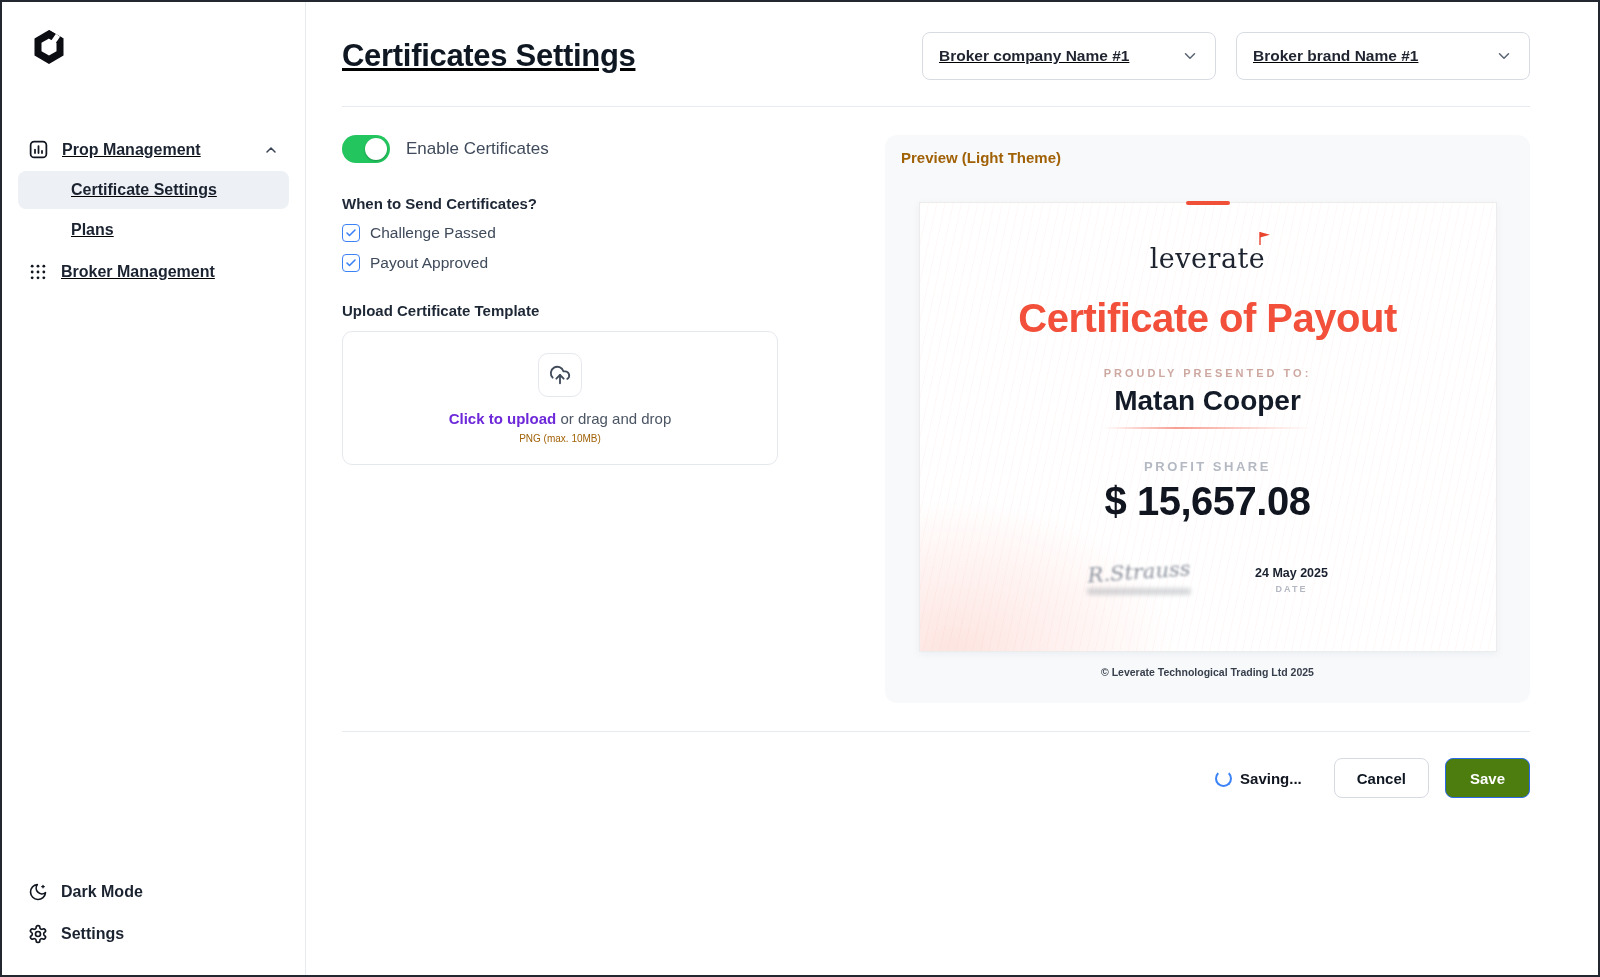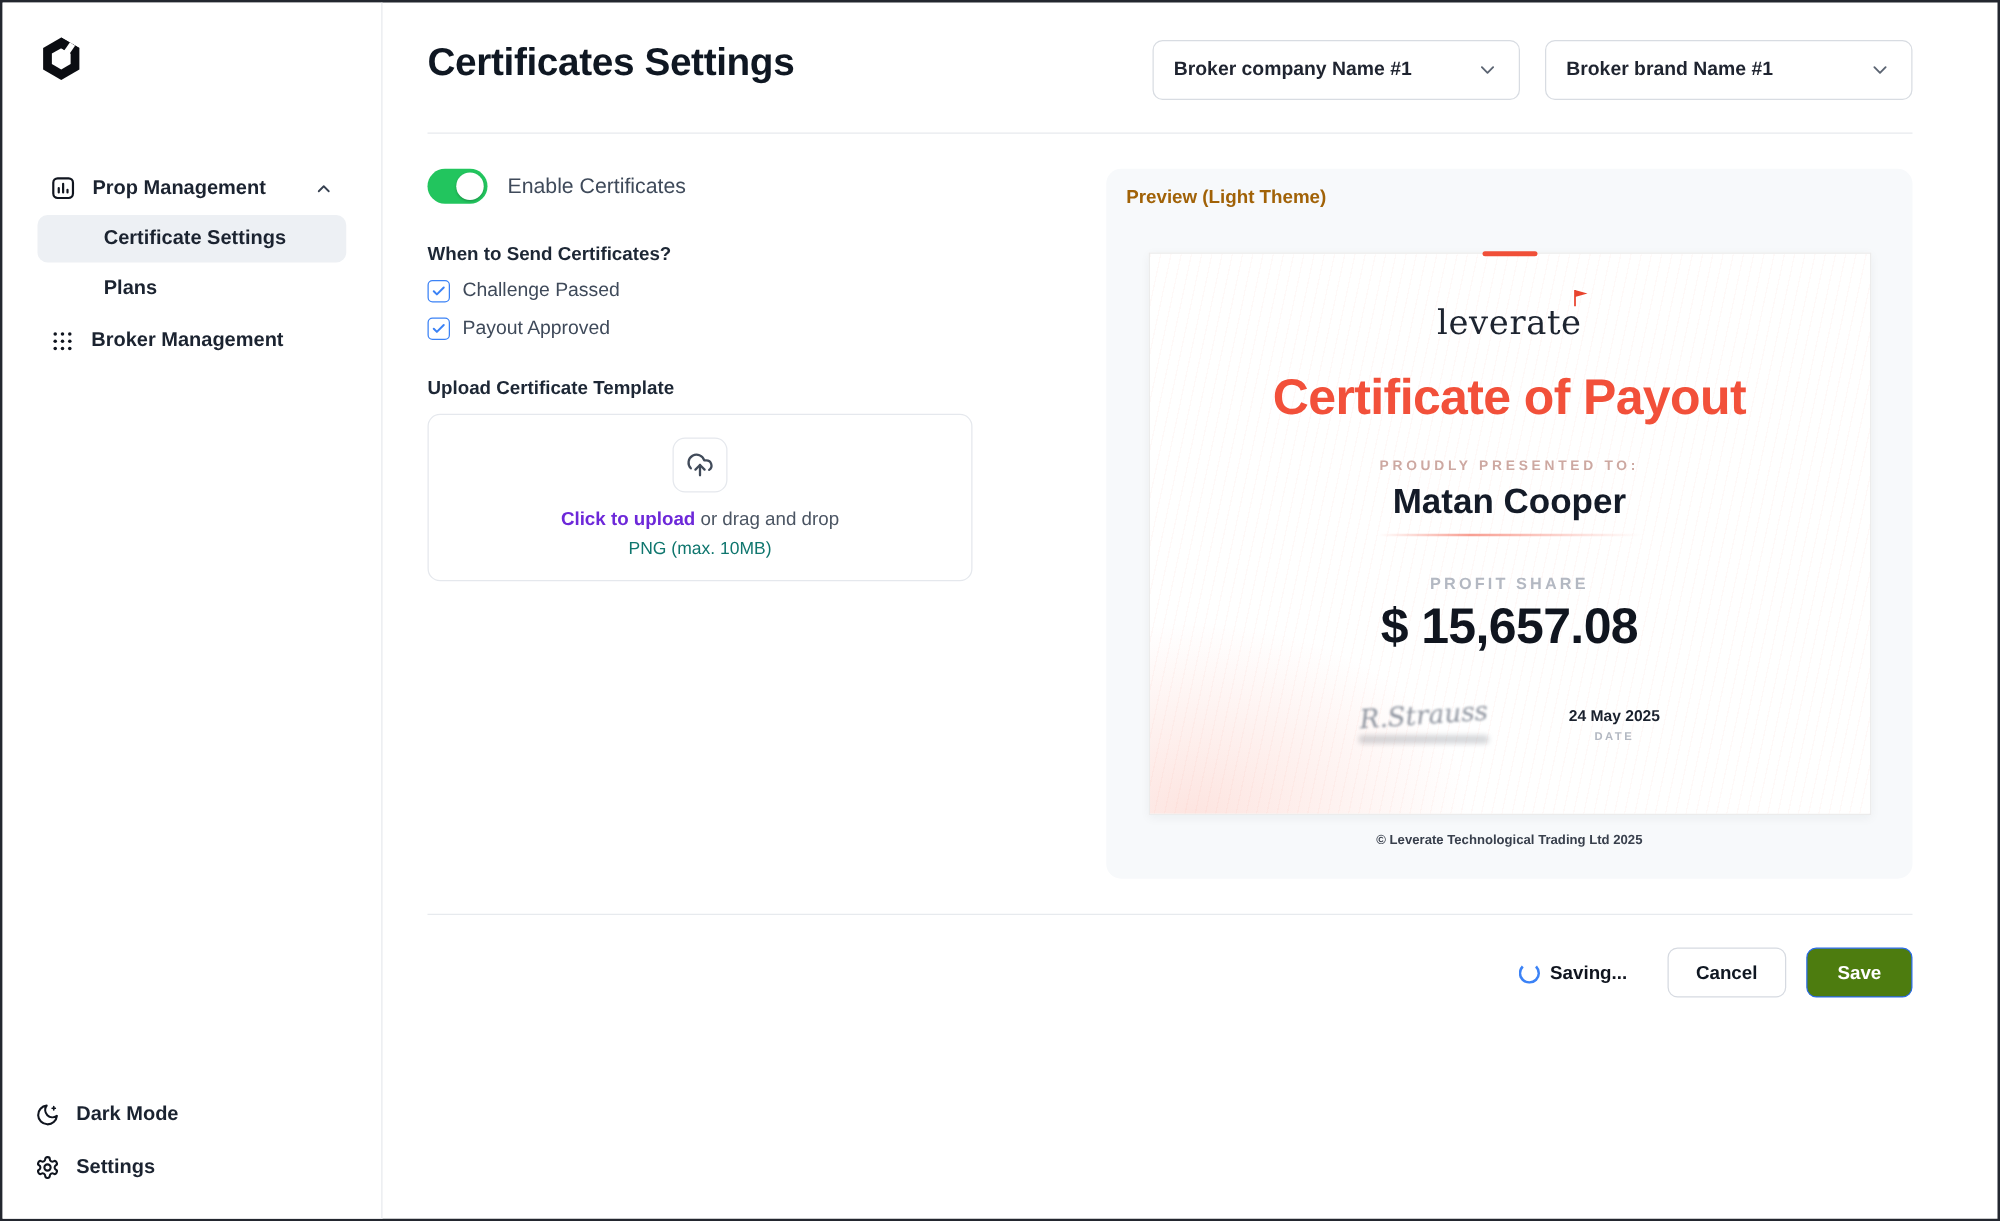--- a/index.html
+++ b/index.html
@@ -2,32 +2,32 @@
 <html><head>
 <meta charset="utf-8">
 <style>
   * { margin:0; padding:0; box-sizing:border-box; }
   html,body { width:1600px; height:977px; font-family:"Liberation Sans", sans-serif; background:#fff; }
   .page { width:1600px; height:977px; border:2px solid #23272f; display:flex; overflow:hidden; background:#fff; }
 
   
   .sidebar { width:304px; min-width:304px; border-right:1px solid #e7eaee; display:flex; flex-direction:column; background:#fff; }
   .logo-wrap { padding:26px 0 0 28px; }
-  .nav { padding:0 28px; margin-top:60px; }
+  .nav { padding:0 16px; margin-top:60px;text-decoration:underline; }
   .nav-row { display:flex; align-items:center; gap:13px; padding:9px 10px; border-radius:8px; font-size:16px; font-weight:700; color:#1b2330; cursor:pointer; }
   .nav-row .chev { margin-left:auto; display:flex; }
   .nav-sub { padding:10px 10px 10px 53px; font-size:16px; font-weight:700; color:#1b2330; border-radius:8px; cursor:pointer; margin-top:2px; }
   .nav-sub.active { background:#edf0f4; }
   .icon { display:inline-flex; align-items:center; justify-content:center; }
   .sidebar-footer { margin-top:auto; padding:0 16px 20px 16px; }
   .sidebar-footer .nav-row { padding:11px 10px; }
 
   
   .main { flex:1; display:flex; flex-direction:column; padding:30px 68px 0 36px; }
-  .topbar { display:flex; align-items:flex-start; justify-content:space-between; }
+  .topbar { display:flex; align-items:center; justify-content:space-between;text-decoration:underline; }
   .page-title { font-size:31px; font-weight:800; letter-spacing:-0.3px; color:#0f1722; }
   .selects { display:flex; gap:20px; }
   .select { width:294px; height:48px; border:1px solid #d8dce2; border-radius:8px; background:#fff; display:flex; align-items:center; justify-content:space-between; padding:0 16px; font-size:15.5px; font-weight:600; color:#1f2430; cursor:pointer; font-family:inherit; }
   .divider { border:none; border-top:1px solid #e7eaee; margin-top:26px; }
 
   .content { display:flex; margin-top:28px; }
   .left-col { width:436px; min-width:436px; }
 
   .toggle-row { display:flex; align-items:center; gap:16px; }
   .toggle { width:48px; height:28px; border-radius:999px; background:#22c55e; position:relative; cursor:pointer; flex:none; }
@@ -36,21 +36,21 @@
 
   .section-label { margin-top:32px; font-size:15px; font-weight:700; color:#1d2735; }
   .check-row { display:flex; align-items:center; gap:10px; margin-top:12px; cursor:pointer; }
   .checkbox { width:18px; height:18px; border:1.7px solid #3b82f6; border-radius:4px; background:#fff; display:flex; align-items:center; justify-content:center; flex:none; }
   .check-label { font-size:15.5px; font-weight:500; color:#3f4a5a; }
 
   .dropzone { margin-top:12px; border:1px solid #e5e8ed; border-radius:10px; height:134px; display:flex; flex-direction:column; align-items:center; justify-content:center; cursor:pointer; background:#fff; }
   .upl-iconbox { width:44px; height:44px; border:1px solid #e5e8ed; border-radius:10px; display:flex; align-items:center; justify-content:center; margin-bottom:13px; }
   .upl-line { font-size:15px; color:#4b5563; }
   .upl-link { color:#6d28d9; font-weight:700; }
-  .upl-hint { font-size:14px; color:#0f766e; margin-top:6px; }
+  .upl-hint { font-size:10px; color:#a16207; margin-top:6px; }
 
   
   .preview { margin-left:auto; width:645px; min-width:645px; height:568px; background:#f7f9fb; border-radius:12px; padding:14px 16px; }
   .preview-title { font-size:15px; font-weight:700; color:#a16207; }
   .cert-card { position:relative; width:578px; height:450px; margin:36px auto 0 auto; background:
       radial-gradient(ellipse 62% 55% at 6% 100%, rgba(242,90,64,0.16), rgba(242,90,64,0) 62%),
       repeating-linear-gradient(102deg, rgba(242,90,64,0.035) 0px, rgba(242,90,64,0.035) 1px, transparent 1px, transparent 8px),
       #fff;
       border:1px solid #ececec; box-shadow:0 2px 8px rgba(20,30,50,.05); text-align:center; }
   .cert-tick { position:absolute; top:-2px; left:50%; transform:translateX(-50%); width:44px; height:4px; background:#f04f38; border-radius:2px; }

